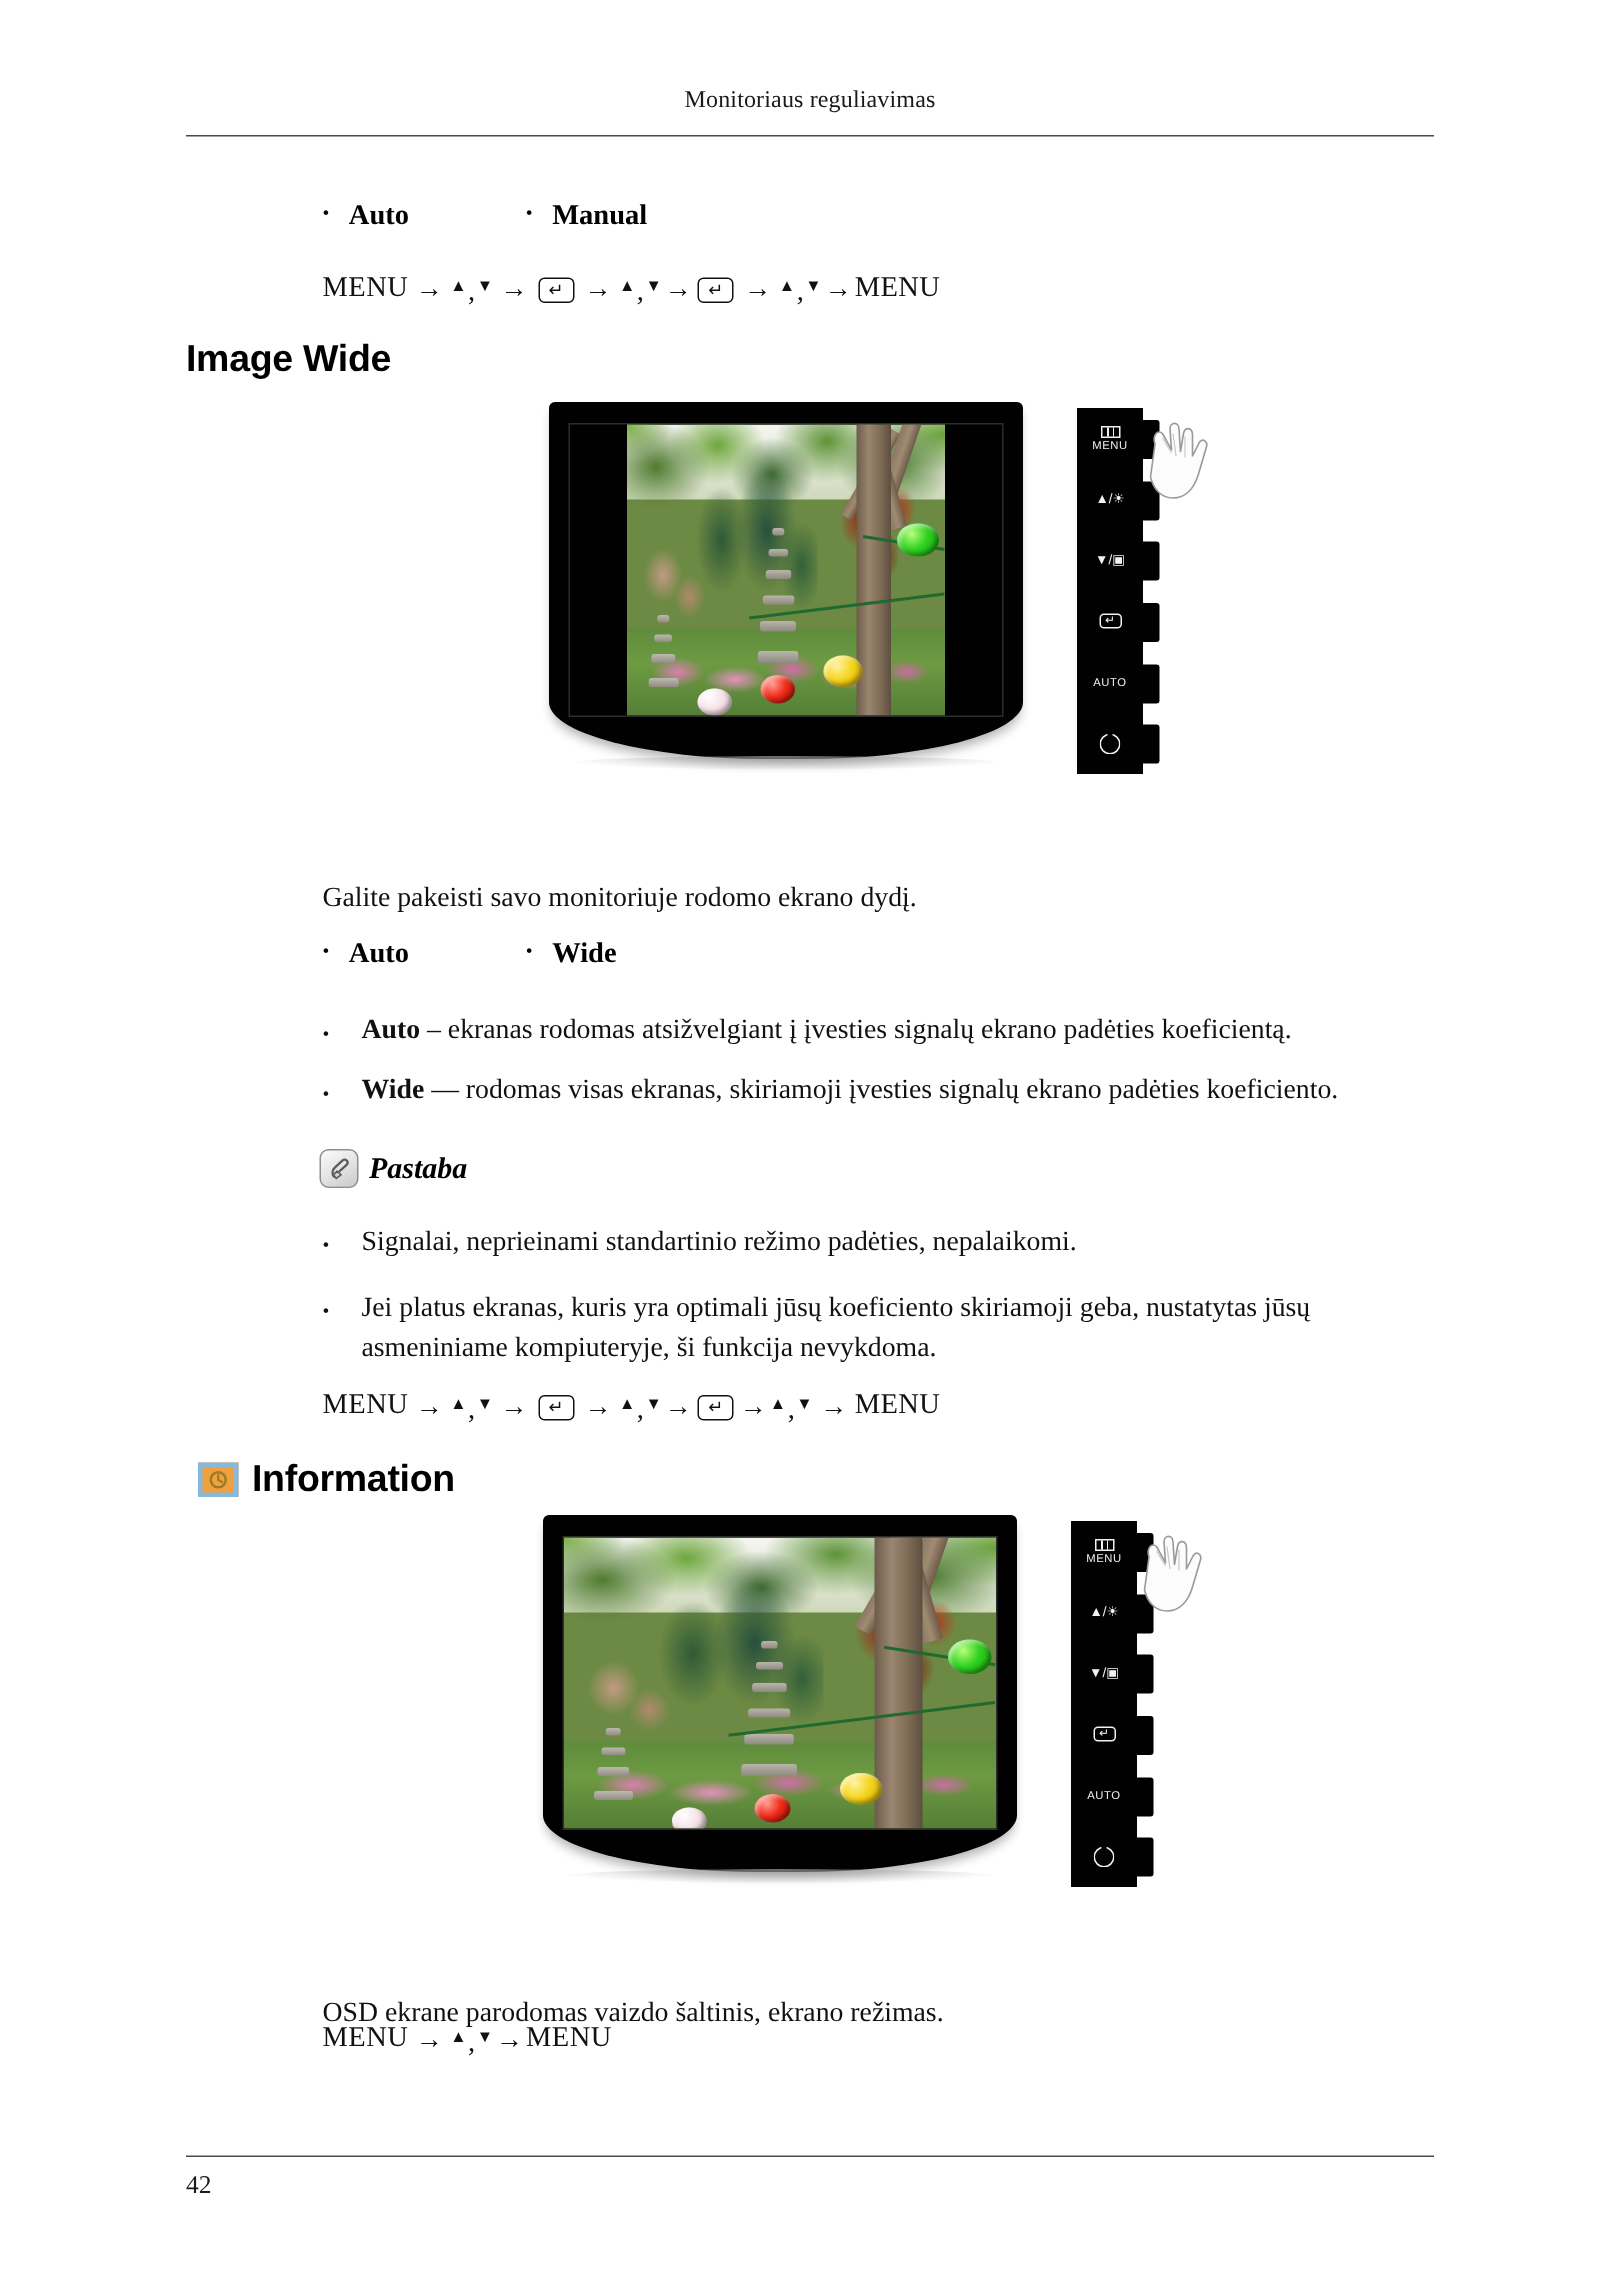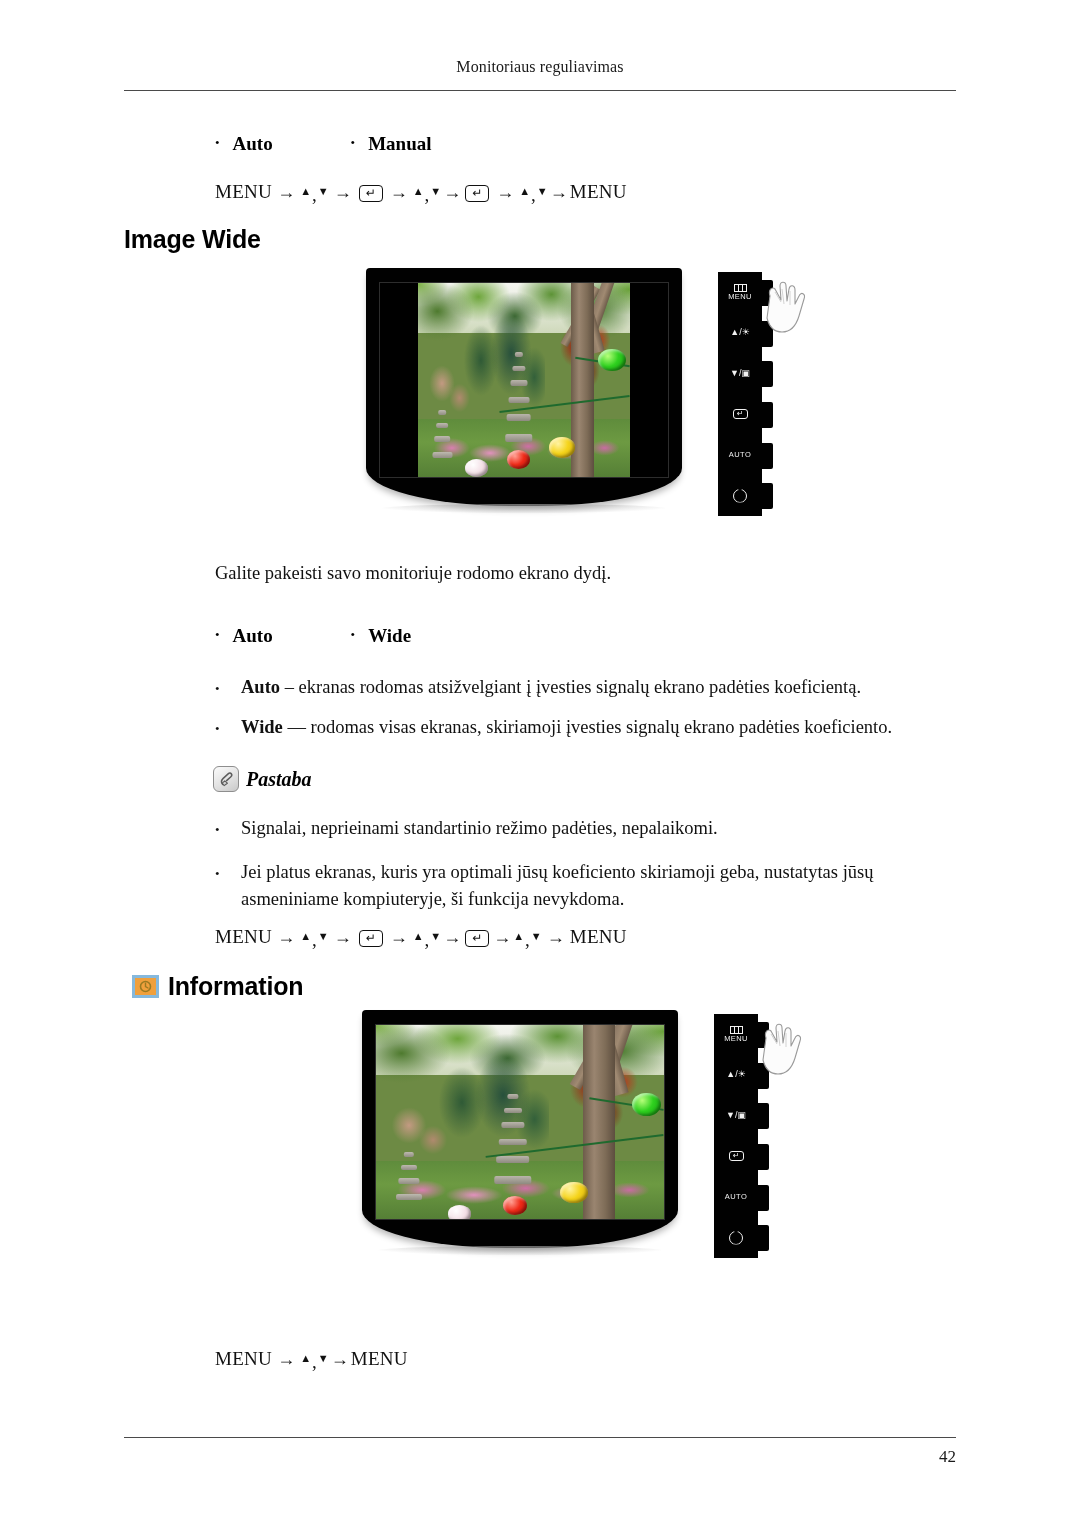--- a/index.html
+++ b/index.html
@@ -44,33 +44,34 @@
     border-top: 1.6px solid #4a4a4a;
   }
   .rule-top { top: 90px; }
   .rule-bottom { top: 1437px; }
 
   .page-number {
     position: absolute;
     left: 124px;
     top: 1447px;
     width: 832px;
-    text-align: right;
+    text-align: left;
     font-family: "Liberation Serif", serif;
     font-size: 17px;
     color: #1a1a1a;
   }
 
   
   .body-text {
     position: absolute;
     font-family: "Liberation Serif", serif;
     font-size: 18.5px;
     line-height: 26px;
     color: #111;
+    margin-top: 26px;
   }
 
   
   .opt-row {
     position: absolute;
     display: flex;
     align-items: baseline;
     font-family: "Liberation Serif", serif;
     font-size: 19px;
     font-weight: bold;
@@ -684,20 +685,21 @@
         <span class="pwr-glyph"></span>
       </div>
     </div>
 
     <svg class="hand" style="left:396px; top:12px;" viewBox="0 0 46 62">
       <path d="M8 16 C6 10, 10 6, 13 9 L19 20 L18 6 C18 1, 24 1, 24 6 L25 21 L27 9 C28 4, 33 5, 33 10 L33 24 L37 16 C39 11, 44 14, 42 19 L37 36 C34 46, 28 52, 20 52 C12 52, 7 46, 5 38 Z" fill="#fcfcfc" stroke="#9a9a9a" stroke-width="1.1" stroke-linejoin="round"></path>
       <path d="M13 12 L19 22 M20 9 L22 24 M28 11 L28 25" fill="none" stroke="#c8c8c8" stroke-width="0.8"></path>
     </svg>
   </div>
 
+  <div class="body-text" style="left:215px; top:1303px; width:720px;">OSD ekrane parodomas vaizdo šaltinis, ekrano režimas.</div>
 
   <div class="menu-seq" style="left:215px; top:1348px;">
     <span class="word">MENU</span>
     <span class="arr">→</span>
     <span class="ud">▲</span>
     <span class="comma">,</span>
     <span class="ud">▼</span>
     <span class="arr-tight">→</span>
     <span class="word">MENU</span>
   </div>

